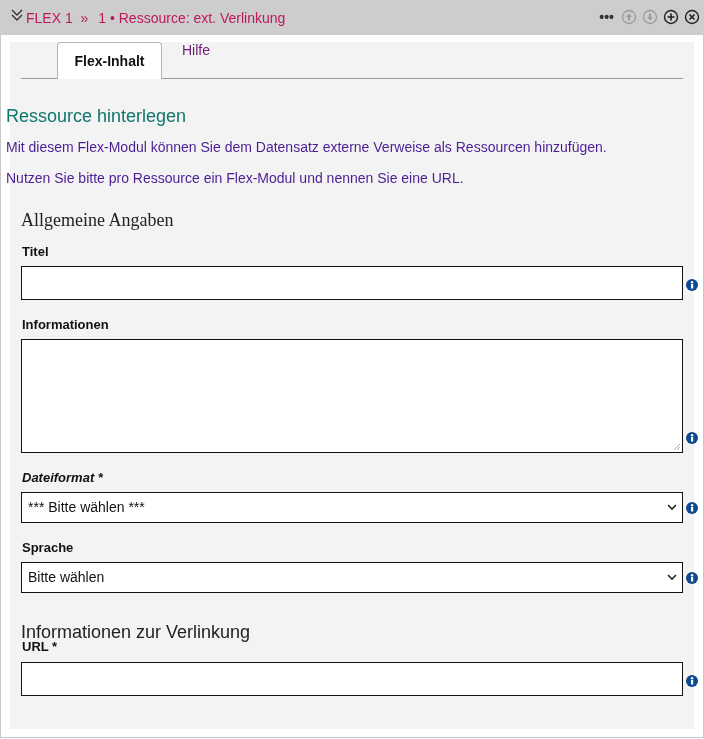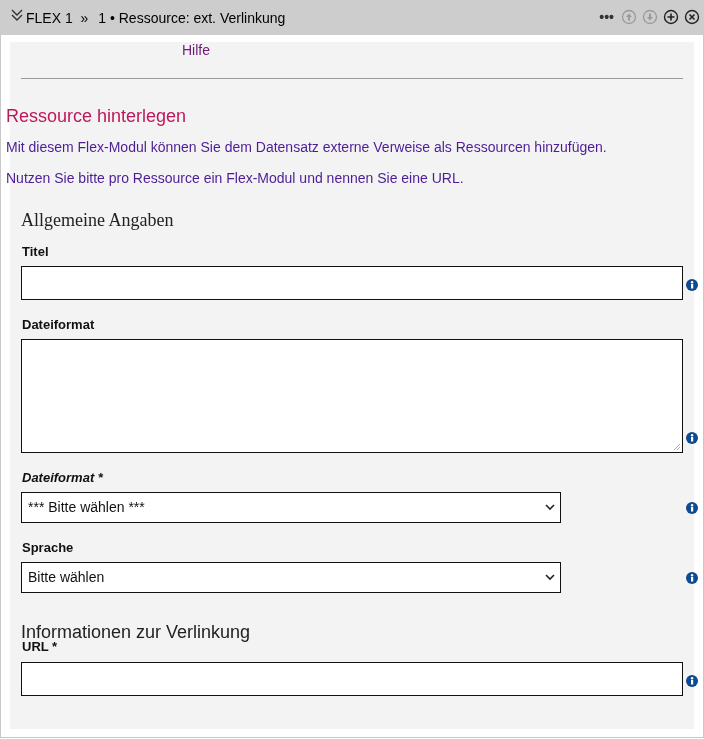--- a/index.html
+++ b/index.html
@@ -10,21 +10,21 @@
     }
     .frame {
       position: absolute; left: 0; top: 0; width: 702px; height: 737px;
       border: 1px solid #c8c8c8; border-top: none; box-sizing: content-box;
     }
     .header {
       position: absolute; left: 0; top: 0; width: 704px; height: 35px;
       background: #cdcdcd; display: flex; align-items: center;
     }
     .header .chev { position: absolute; left: 10px; top: 8px; width: 14px; height: 14px; }
-    .header .title { position: absolute; left: 26px; top: 10px; font-size: 14px; color: #000000; white-space: nowrap; }
+    .header .title { position: absolute; left: 26px; top: 10px; font-size: 14px; color: #be185d; white-space: nowrap; }
     .header .title .sep { margin: 0 6px 0 4px; }
     .hicons { position: absolute; right: 4px; top: 9px; display: flex; gap: 5px; align-items: center; }
     .hicon { width: 16px; height: 16px; display: inline-block; cursor: pointer; }
     .dots { font-size: 14px; font-weight: bold; color: #333; letter-spacing: 0px; line-height: 16px; margin-right: 2px; cursor: pointer; }
 
     .panel {
       position: absolute; left: 10px; top: 42px; width: 684px; height: 687px;
       background: #f3f3f3;
     }
     .tabs {
@@ -35,30 +35,30 @@
       position: absolute; left: 36px; top: 0; width: 105px; height: 36px;
       background: #fff; border: 1px solid #b5b5b5; border-bottom: none;
       border-radius: 4px 4px 0 0; font-weight: bold; font-size: 14px;
       display: flex; align-items: center; justify-content: center; cursor: pointer;
       box-sizing: border-box; height: 37px;
     }
     .tab-link {
       position: absolute; left: 161px; top: 0; font-size: 14px; color: #701a75; cursor: pointer;
     }
 
-    .h1 { position: absolute; left: 6px; top: 106px; font-size: 18px; color: #be185d; }
+    .h1 { position: absolute; left: 6px; top: 106px; font-size: 18px; color: #0f766e; }
     .p { position: absolute; left: 6px; font-size: 14px; color: #4c1d95; }
     .h2 { position: absolute; left: 21px; font-size: 18px; color: #222; }
     .label { position: absolute; left: 22px; font-size: 13px; font-weight: bold; color: #111; }
     .input {
       position: absolute; left: 21px; width: 662px; background: #fff;
       border: 1px solid #111; box-sizing: border-box;
     }
     .select {
-      position: absolute; left: 21px; width: 540px; height: 31px; background: #fff;
+      position: absolute; left: 21px; width: 662px; height: 31px; background: #fff;
       border: 1px solid #111; box-sizing: border-box; font-size: 14px; color: #111;
       padding-left: 6px; line-height: 29px; cursor: pointer;
     }
     .select .caret { position: absolute; right: 5px; top: 10px; width: 10px; height: 8px; }
     .info { position: absolute; left: 686px; width: 12px; height: 12px; }
     .resize { position: absolute; right: 2px; bottom: 2px; width: 6px; height: 6px; }
   </style>
 </head>
 <body>
 
@@ -90,39 +90,40 @@
     </svg>
     <svg class="hicon" viewBox="0 0 16 16">
       <circle cx="8" cy="8" r="6.5" fill="none" stroke="#222" stroke-width="1.4"></circle>
       <path d="M5.5 5.5 L10.5 10.5 M10.5 5.5 L5.5 10.5" stroke="#222" stroke-width="1.6"></path>
     </svg>
   </div>
 </div>
 
 <div class="panel">
   <div class="tabs">
+    <div class="tab-active">Flex-Inhalt</div>
     <div class="tab-link">Hilfe</div>
   </div>
 </div>
 
 <div class="h1">Ressource hinterlegen</div>
 <div class="p" style="top:139px;">Mit diesem Flex-Modul können Sie dem Datensatz externe Verweise als Ressourcen hinzufügen.</div>
 <div class="p" style="top:170px;">Nutzen Sie bitte pro Ressource ein Flex-Modul und nennen Sie eine URL.</div>
 
 <div class="h2" style="top:210px;font-family:Liberation Serif, serif;">Allgemeine Angaben</div>
 
 <div class="label" style="top:244px;">Titel</div>
 <div class="input" style="top:266px;height:34px;"></div>
 <svg class="info" style="top:279px;" viewBox="0 0 12 12">
   <circle cx="6" cy="6" r="6" fill="#0d4a8f"></circle>
     <rect x="5" y="5" width="2.2" height="4.5" fill="#fff"></rect>
     <circle cx="6.1" cy="3.3" r="1.2" fill="#fff"></circle>
 </svg>
 
-<div class="label" style="top:317px;">Dateiformat</div>
+<div class="label" style="top:317px;">Informationen</div>
 <div class="input" style="top:339px;height:114px;">
   <svg class="resize" viewBox="0 0 6 6">
     <path d="M6 0 L0 6 M6 3 L3 6" stroke="#999" stroke-width="0.8"></path>
   </svg>
 
 </div>
 <svg class="info" style="top:432px;" viewBox="0 0 12 12">
   <circle cx="6" cy="6" r="6" fill="#0d4a8f"></circle>
     <rect x="5" y="5" width="2.2" height="4.5" fill="#fff"></rect>
     <circle cx="6.1" cy="3.3" r="1.2" fill="#fff"></circle>

